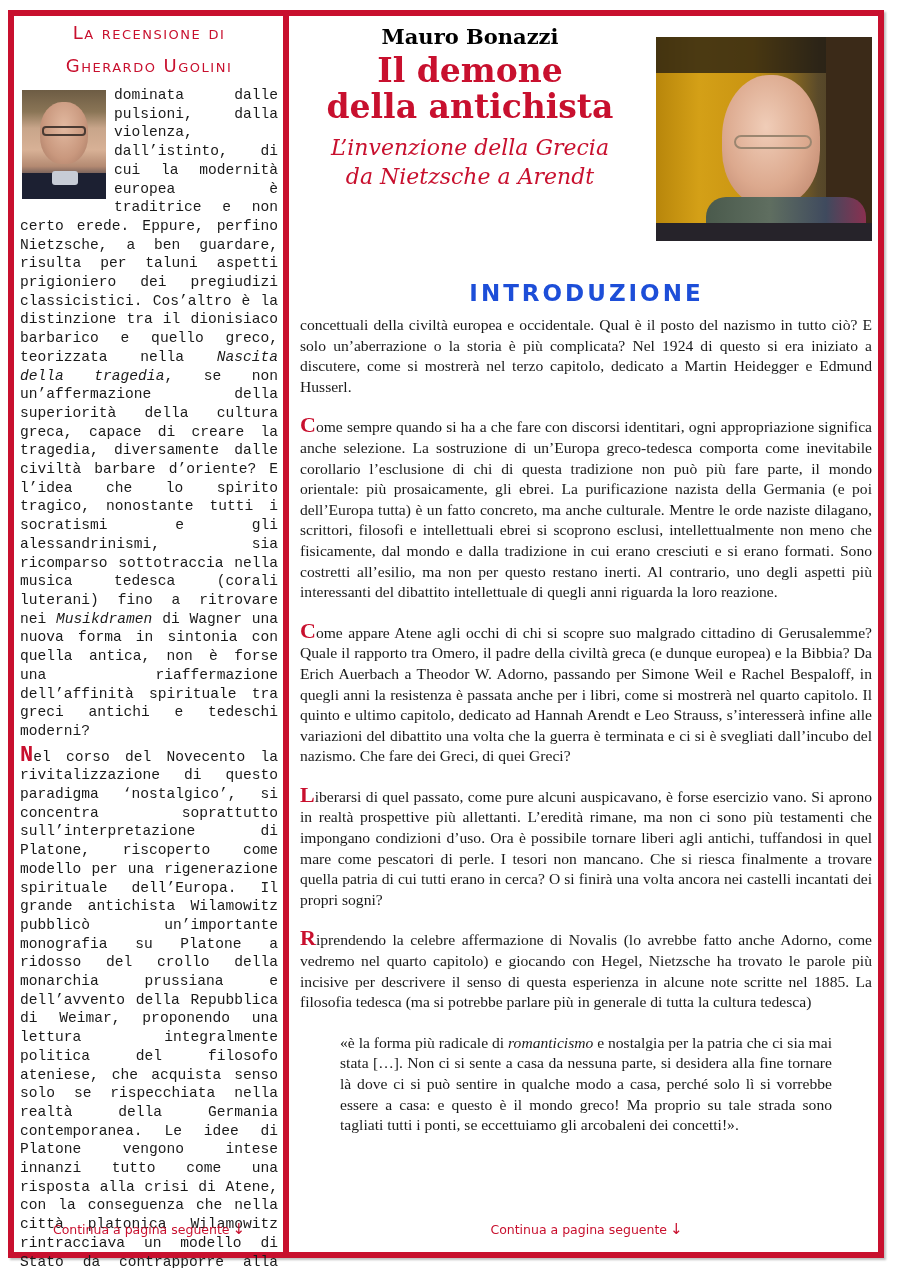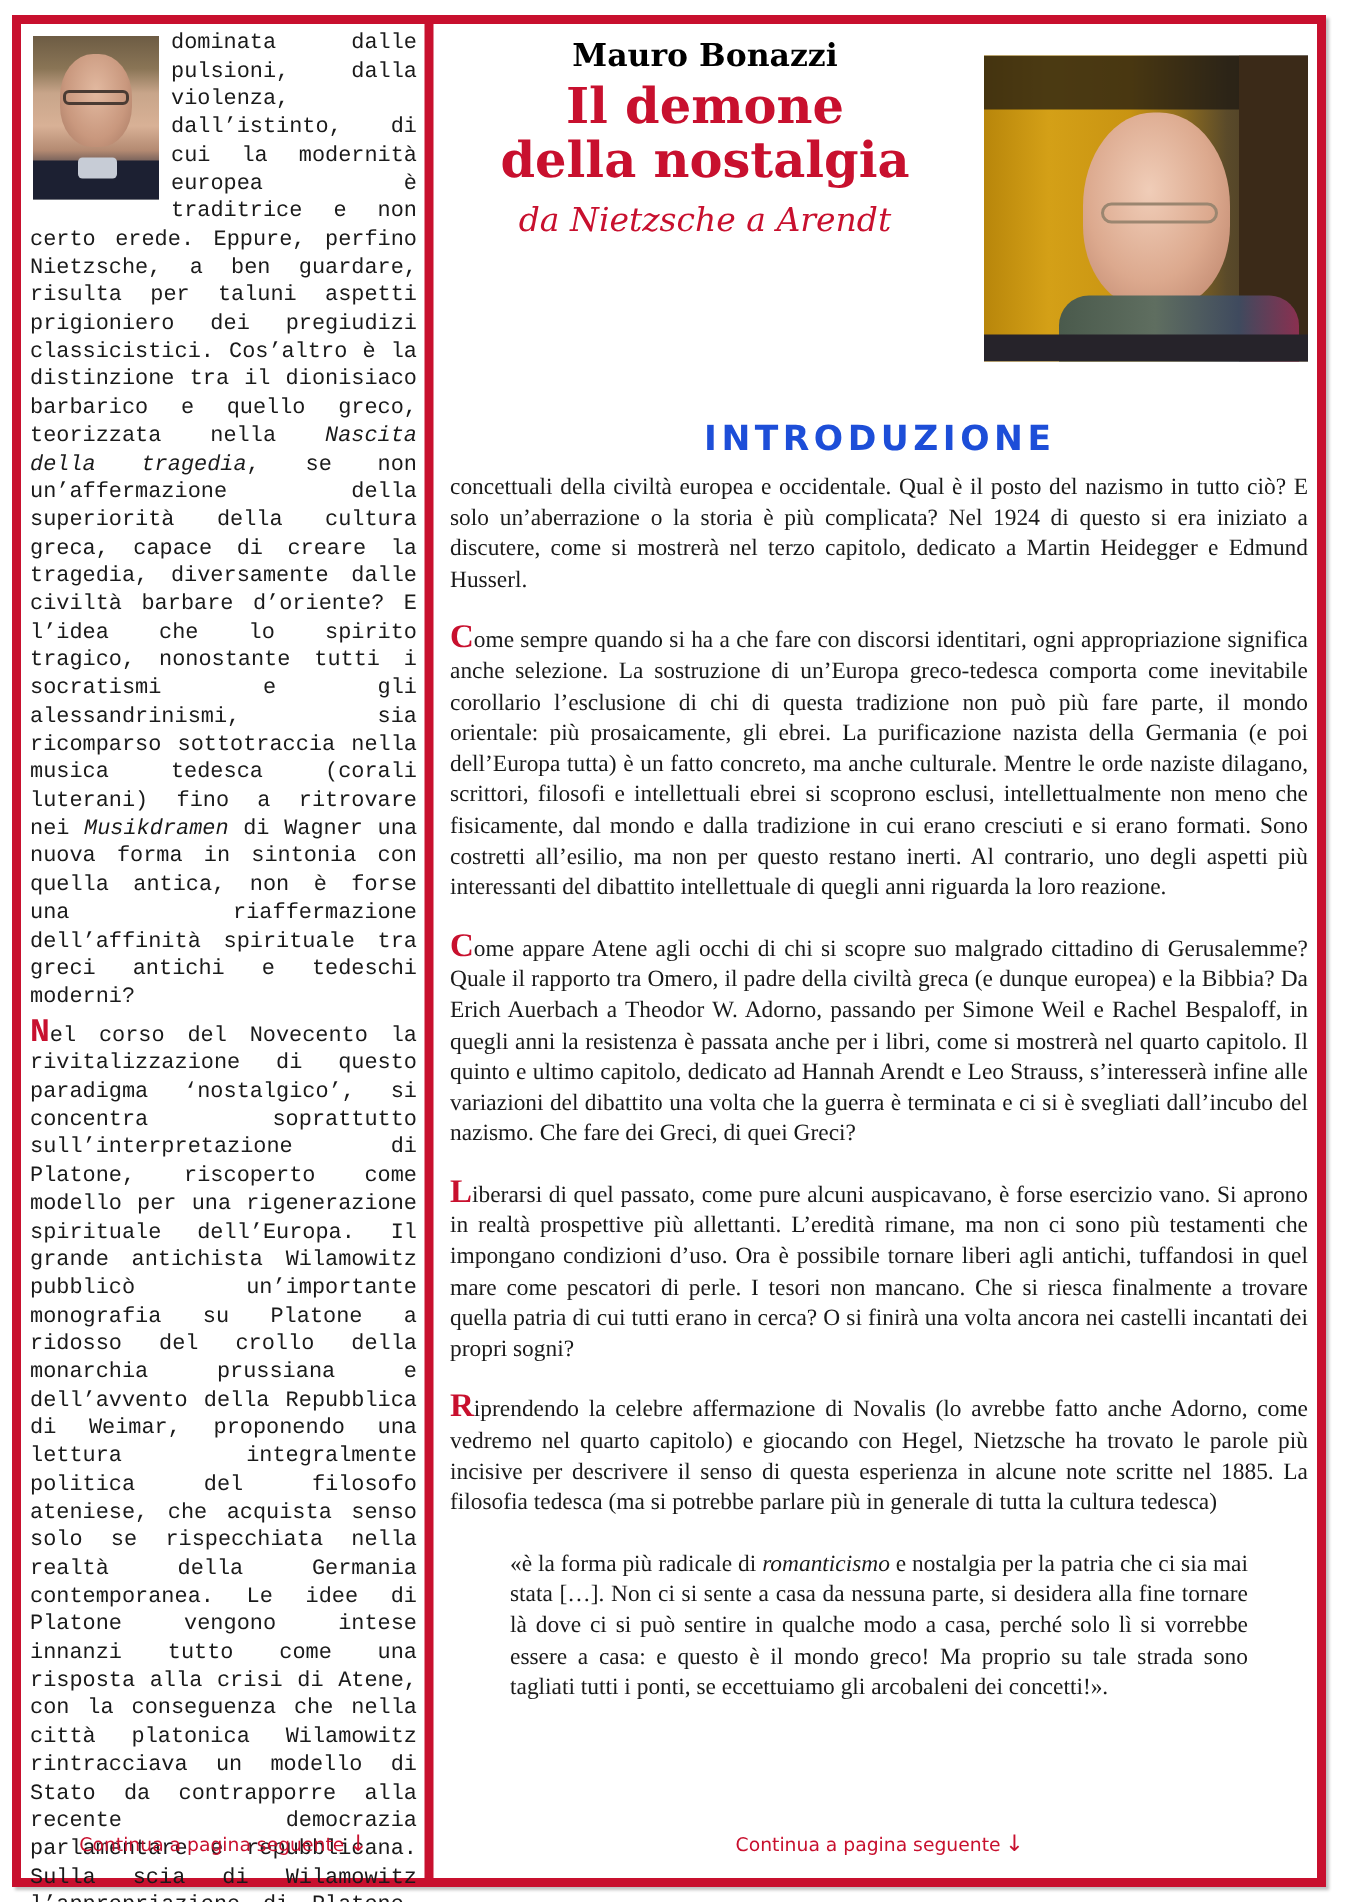--- a/index.html
+++ b/index.html
@@ -94,43 +94,48 @@
   .right-col .continue-link { bottom: 14px; }
   i, em { font-style: italic; }
 </style>
 </head>
 <body>
 
 <div class="frame"></div>
 <div class="divider"></div>
 
 <section class="left-col">
+  <h2 class="review-heading">
+    <span class="line">La recensione di</span>
+    <span class="line">Gherardo Ugolini</span>
+  </h2>
   <div class="left-text">
     <div class="reviewer-photo" aria-label="reviewer-portrait">
       <div class="face"></div>
       <div class="glasses"></div>
       <div class="shirt"></div>
       <div class="collar"></div>
     </div>
     <p><span>dominata dalle pulsioni, dalla violenza, dall’istinto, di cui la modernità europea è traditrice e non certo erede. Eppure, perfino Nietzsche, a ben guardare, risulta per taluni aspetti prigioniero dei pregiudizi classicistici. Cos’altro è la distinzione tra il dionisiaco barbarico e quello greco, teorizzata nella </span><i>Nascita della tragedia</i><span>, se non un’affermazione della superiorità della cultura greca, capace di creare la tragedia, diversamente dalle civiltà barbare d’oriente? E l’idea che lo spirito tragico, nonostante tutti i socratismi e gli alessandrinismi, sia ricomparso sottotraccia nella musica tedesca (corali luterani) fino a ritrovare nei </span><i>Musikdramen</i><span> di Wagner una nuova forma in sintonia con quella antica, non è forse una riaffermazione dell’affinità spirituale tra greci antichi e tedeschi moderni?</span></p>
     <p><span class="dropcap">N</span><span>el corso del Novecento la rivitalizzazione di questo paradigma ‘nostalgico’, si concentra soprattutto sull’interpretazione di Platone, riscoperto come modello per una rigenerazione spirituale dell’Europa. Il grande antichista Wilamowitz pubblicò un’importante monografia su Platone a ridosso del crollo della monarchia prussiana e dell’avvento della Repubblica di Weimar, proponendo una lettura integralmente politica del filosofo ateniese, che acquista senso solo se rispecchiata nella realtà della Germania contemporanea. Le idee di Platone vengono intese innanzi tutto come una risposta alla crisi di Atene, con la conseguenza che nella città platonica Wilamowitz rintracciava un modello di Stato da contrapporre alla recente democrazia parlamentare e repubblicana. Sulla scia di Wilamowitz l’appropriazione di Platone, letto in chiave prettamente politica, prosegue con il cosiddetto Terzo Umanesimo (Jaeger, Stenzel), dove Platone è il punto di riferimento principale per la salvaguardia dei valori eterni del classicismo e il teorico di un’idea di Stato da intendere come «unità organica vivente» capace di trasmettere ai suoi membri l’eticità autentica. Pochi anni dopo i nazisti, appropriandosi di questo Platone (e di questa visione della Grecia) potranno presentarsi come i guardiani della Germania e dell’Euro-</span></p>
   </div>
   <div class="continue-link">
     <span>Continua a pagina seguente</span><span class="arrow">↓</span>
   </div>
 </section>
 
 <section class="right-col">
   <div class="title-block">
     <div class="author-name">Mauro Bonazzi</div>
     <h1 class="book-title">
       <span style="display:block">Il demone</span>
-      <span style="display:block">della nostalgia</span>
+      <span style="display:block">della antichista</span>
     </h1>
     <div class="book-subtitle">
+      <span style="display:block">L’invenzione della Grecia</span>
       <span style="display:block">da Nietzsche a Arendt</span>
     </div>
   </div>
 
   <div class="author-photo" aria-label="author-portrait">
     <div class="ironwork"></div>
     <div class="door"></div>
     <div class="head"></div>
     <div class="specs"></div>
     <div class="scarf"></div>

